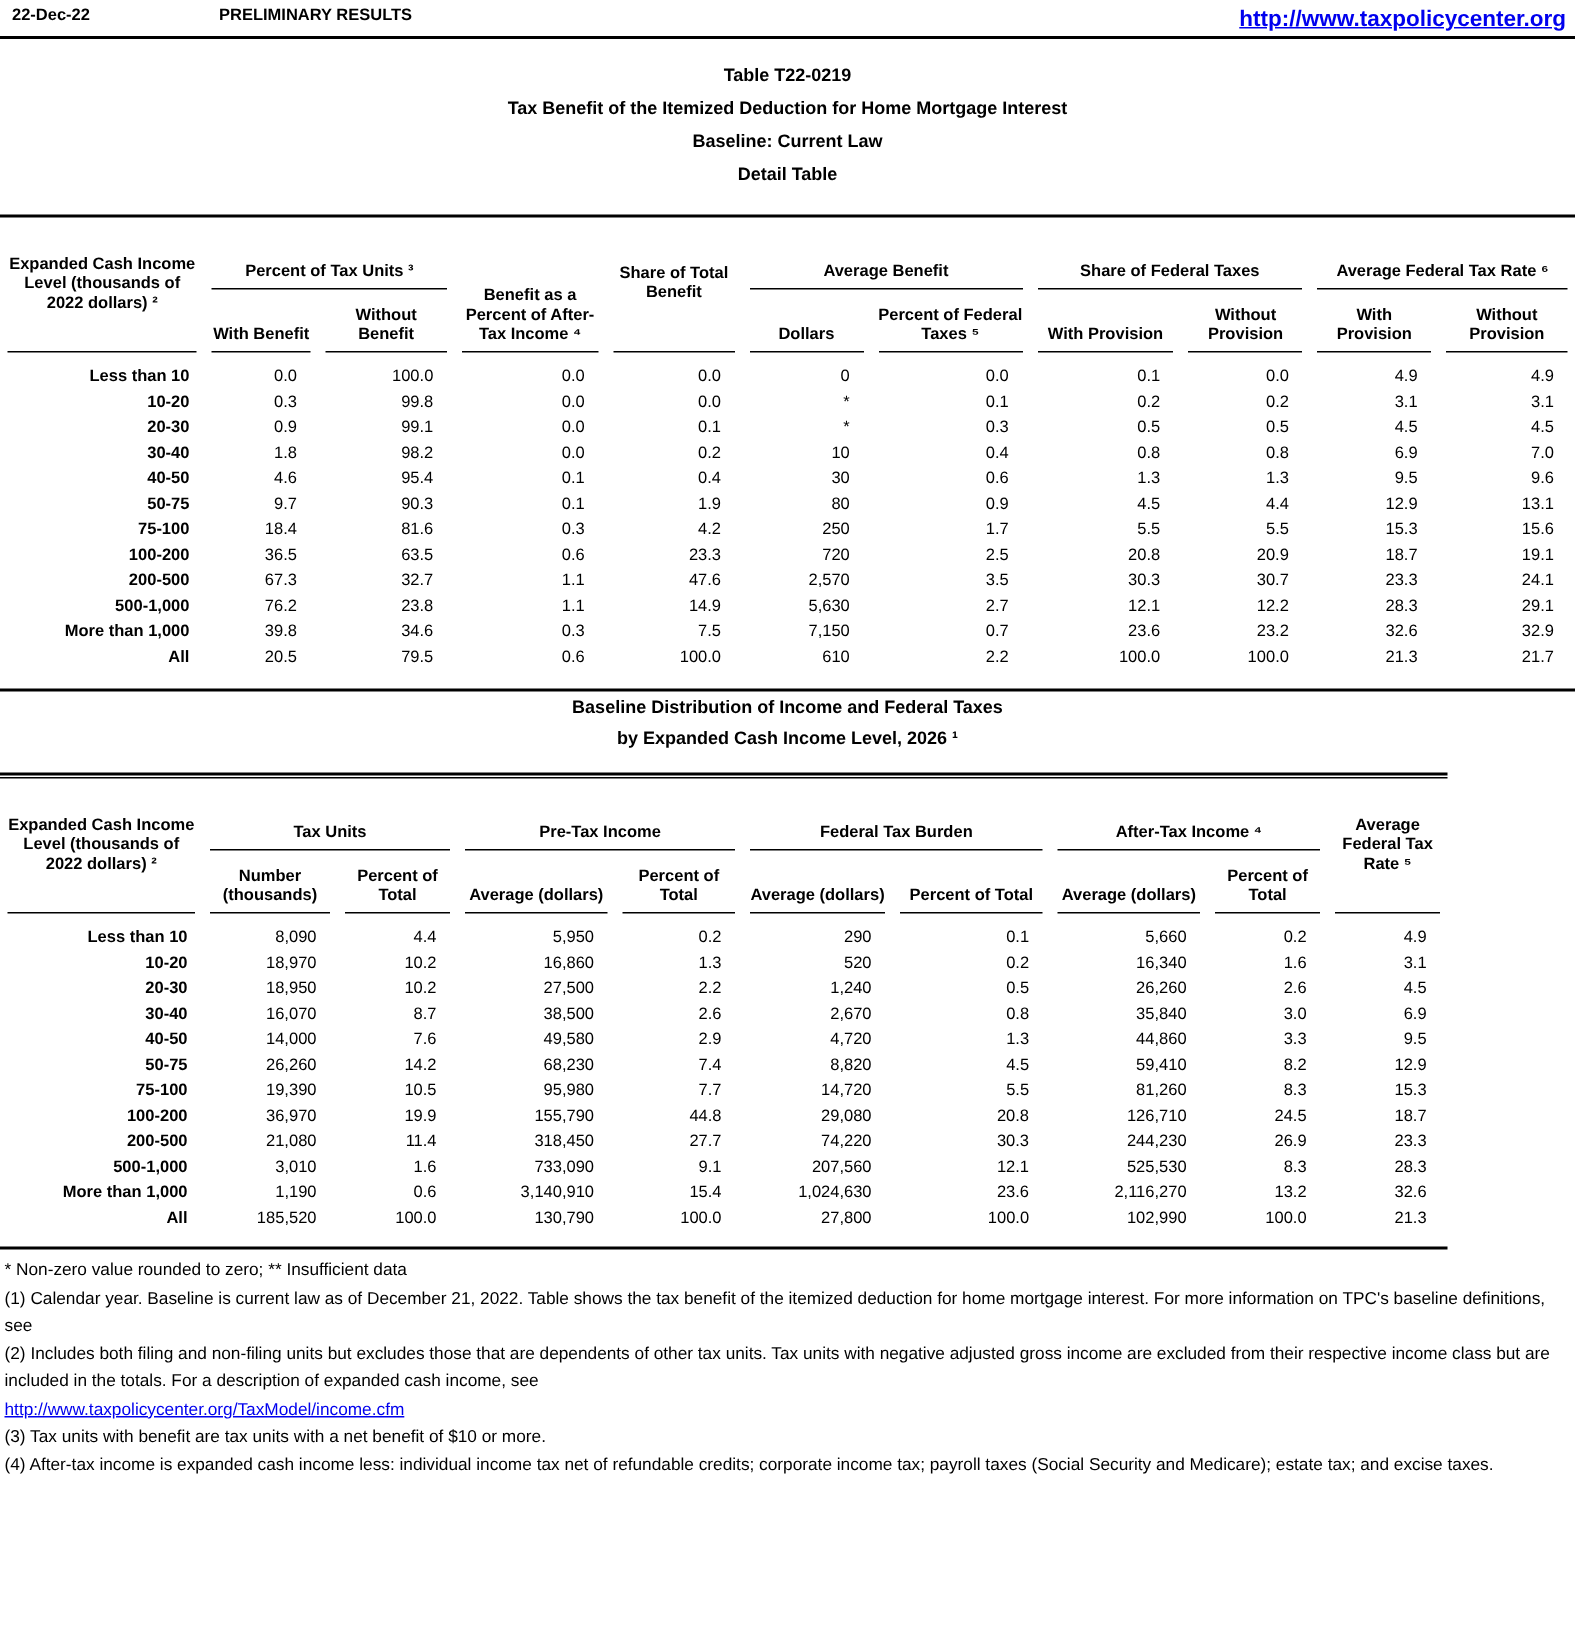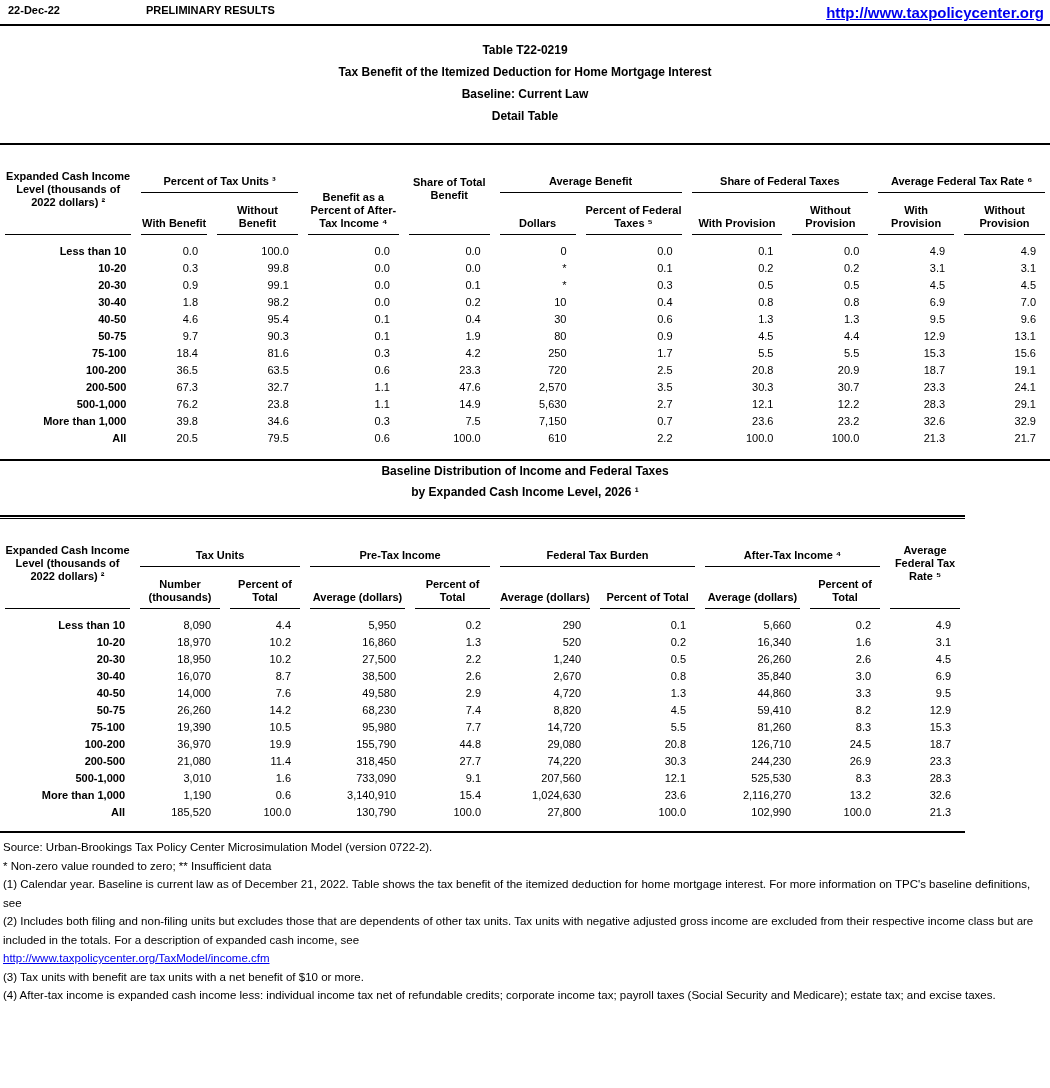--- a/index.html
+++ b/index.html
@@ -439,21 +439,20 @@
           <td>100.0</td>
           <td>102,990</td>
           <td>100.0</td>
           <td>21.3</td>
         </tr>
       </tbody>
   </table>
 </div>
 
 <div class="notes">
-  <div>Source: Urban-Brookings Tax Policy Center Microsimulation Model (version 0722-2).</div>
   <div>* Non-zero value rounded to zero; ** Insufficient data</div>
   <div>(1) Calendar year. Baseline is current law as of December 21, 2022. Table shows the tax benefit of the itemized deduction for home mortgage interest. For more information on TPC's baseline definitions, see</div>
   <div>(2) Includes both filing and non-filing units but excludes those that are dependents of other tax units. Tax units with negative adjusted gross income are excluded from their respective income class but are included in the totals. For a description of expanded cash income, see</div>
   <div><a>http://www.taxpolicycenter.org/TaxModel/income.cfm</a></div>
   <div>(3) Tax units with benefit are tax units with a net benefit of $10 or more.</div>
   <div>(4) After-tax income is expanded cash income less: individual income tax net of refundable credits; corporate income tax; payroll taxes (Social Security and Medicare); estate tax; and excise taxes.</div>
   <div class="gap"></div>
 
 </div>
 

